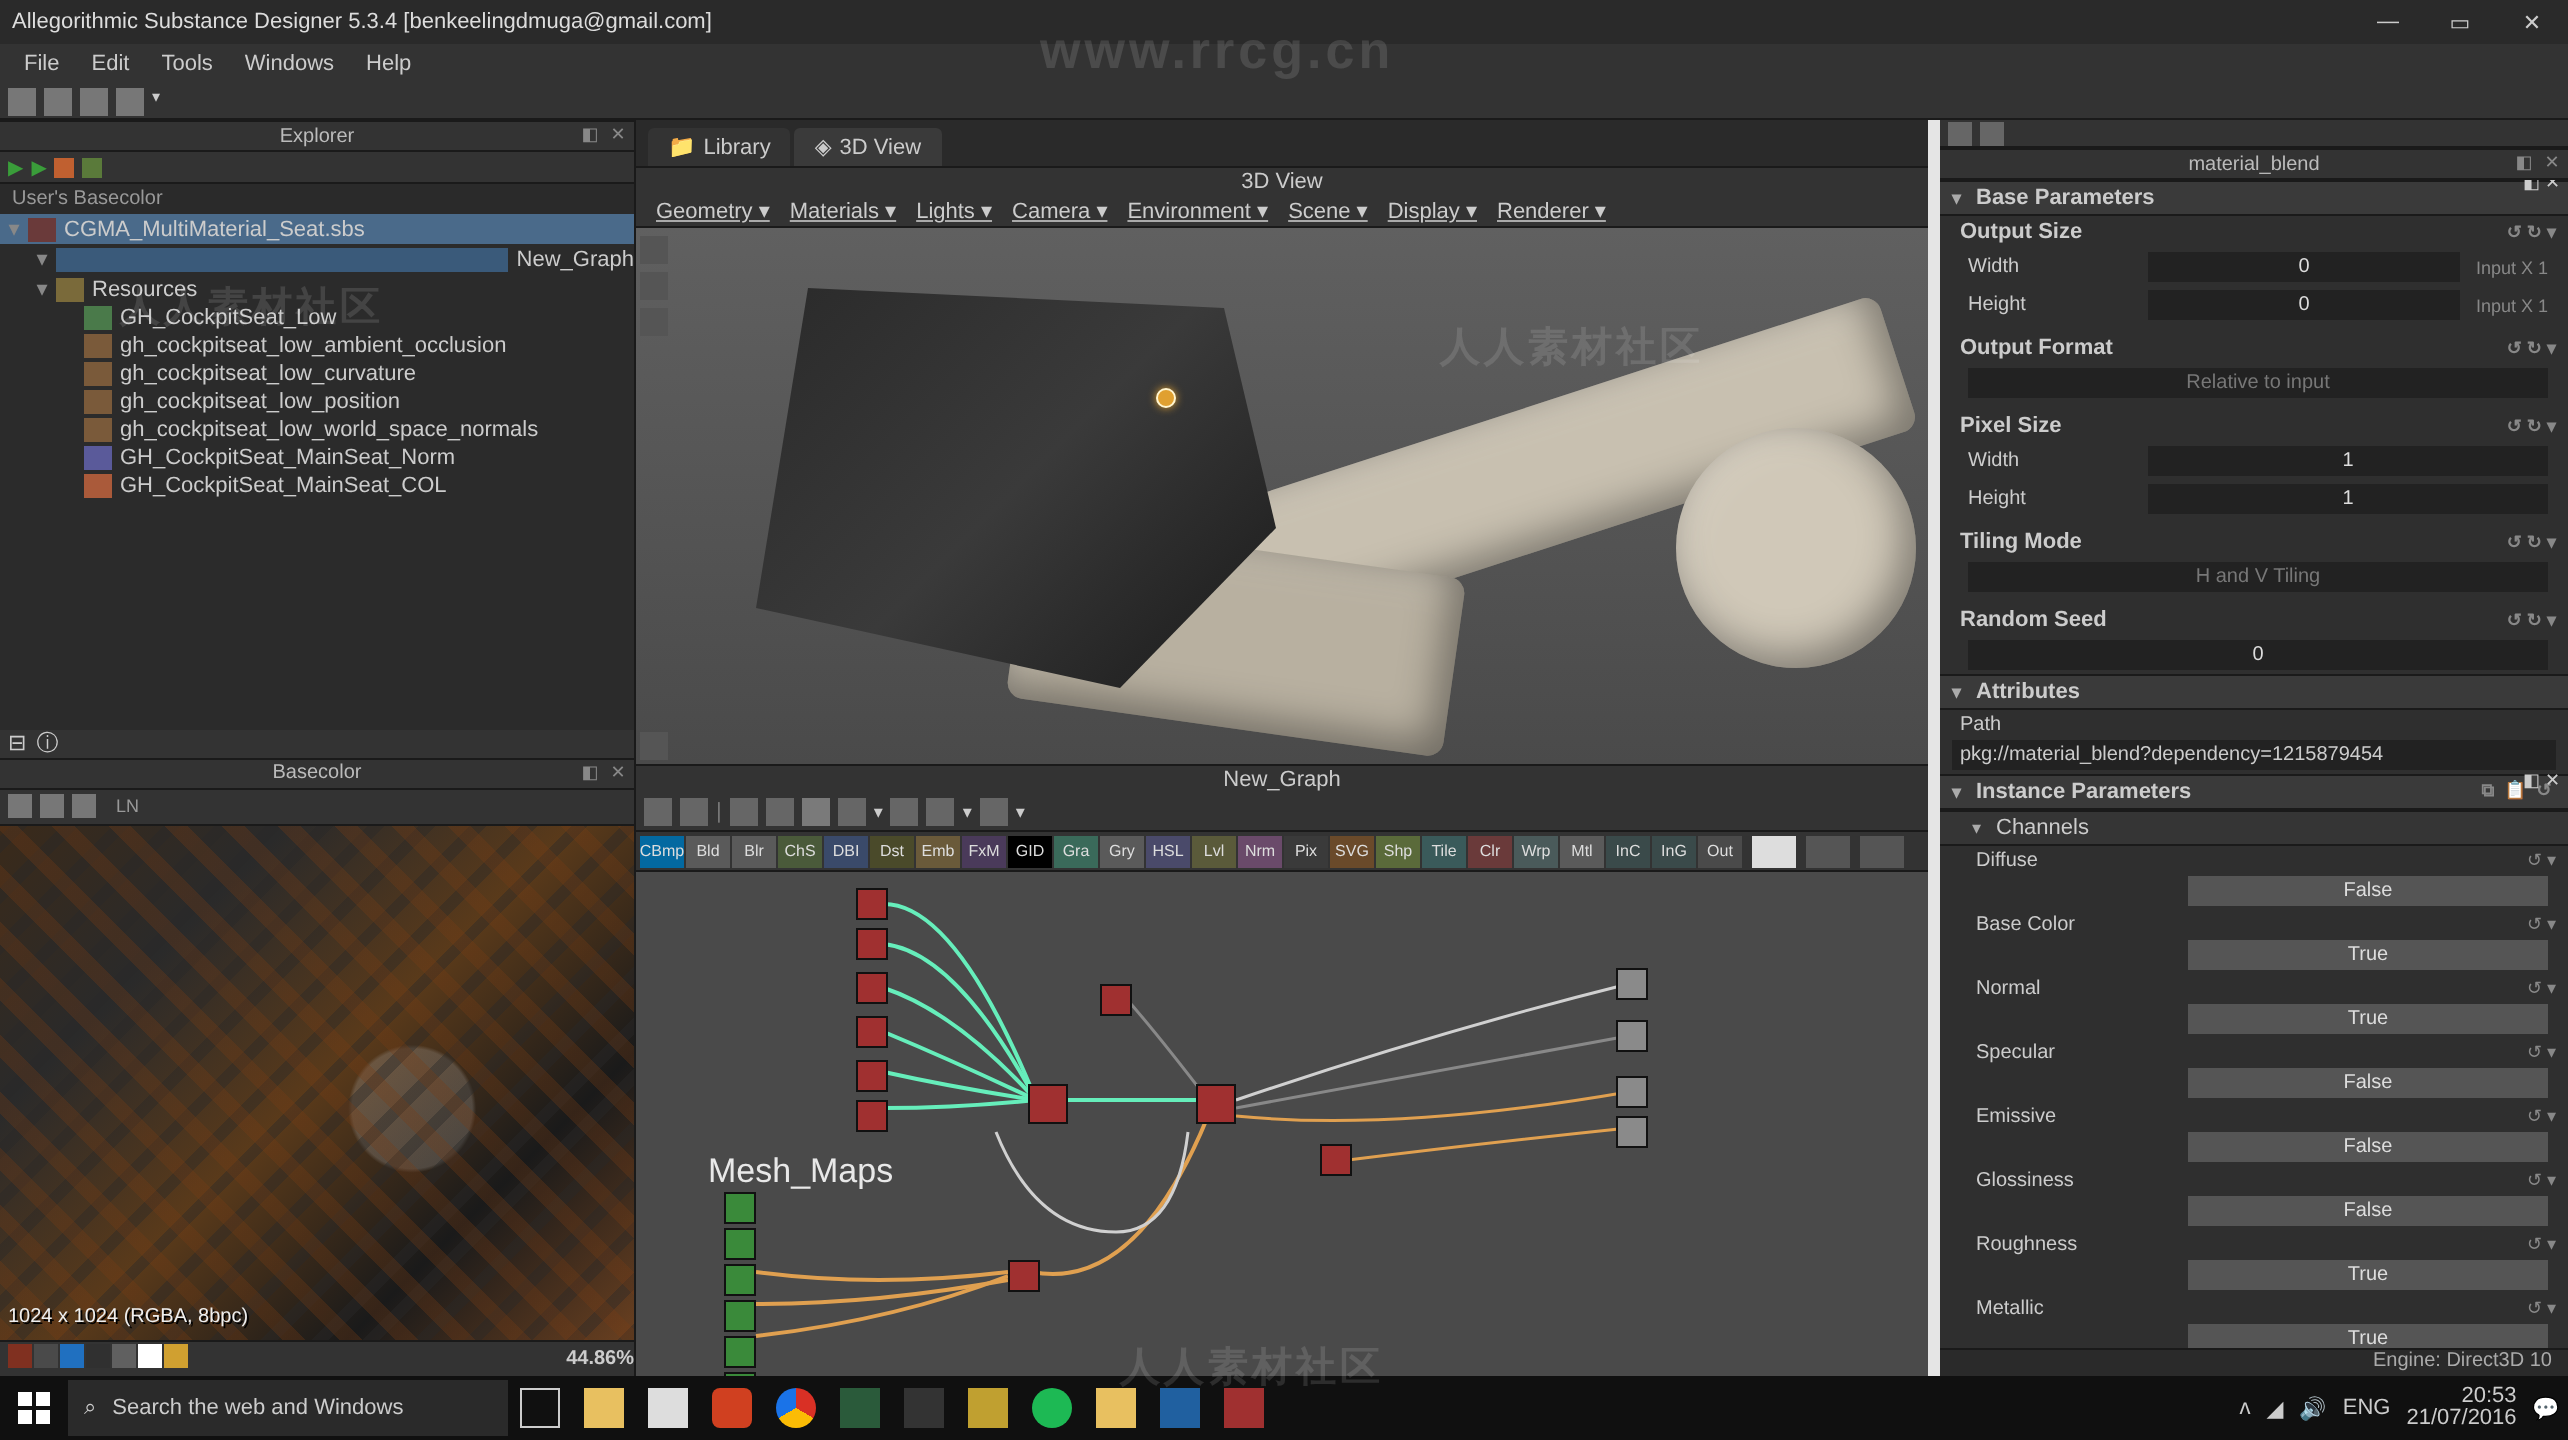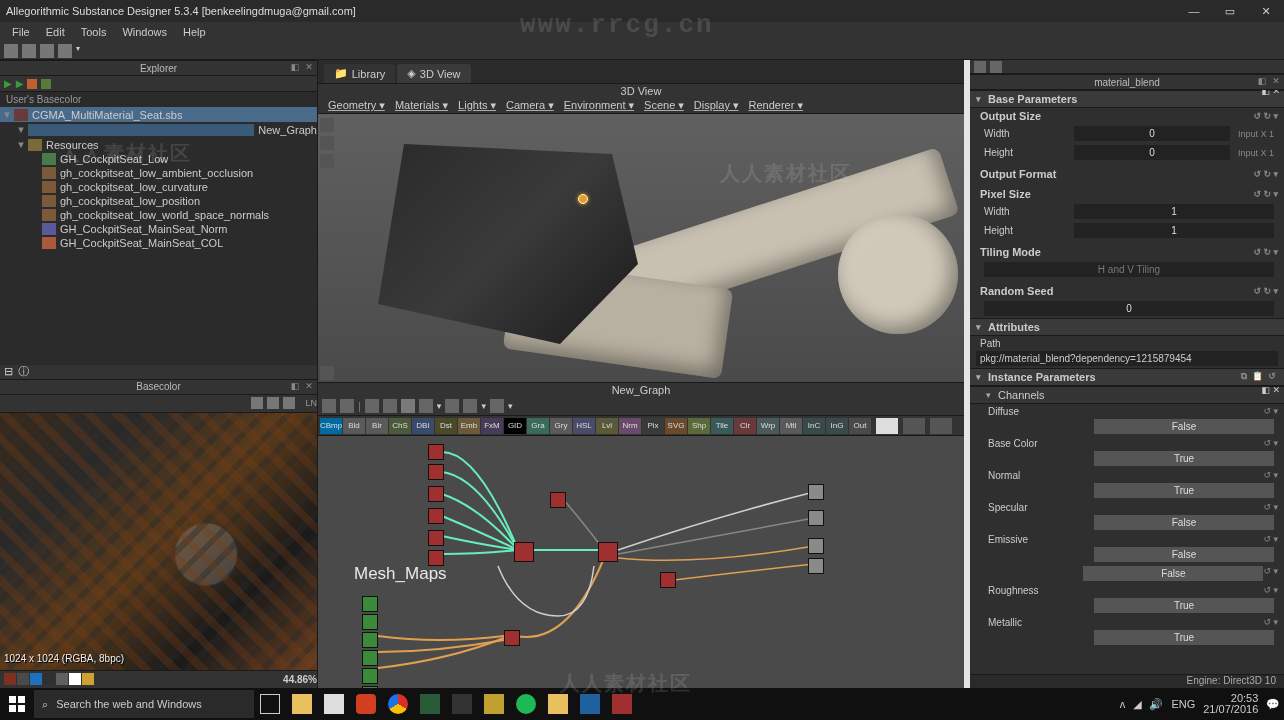--- a/index.html
+++ b/index.html
@@ -31,21 +31,21 @@
 .tree-item .ico { width: 14px; height: 12px; margin-right: 4px; background: #888; display: inline-block; }
 .tree-item .ico.sbs { background: #6a3a3a; }
 .tree-item .ico.graph { background: #3a5a7a; }
 .tree-item .ico.folder { background: #7a6a3a; }
 .tree-item .ico.mesh { background: #4a7a4a; }
 .tree-item .ico.map { background: #7a5a3a; }
 .tree-item .ico.col { background: #aa5a3a; }
 .tree-item .ico.nrm { background: #5a5a9a; }
 .depth1 { padding-left: 14px; }
 .depth2 { padding-left: 28px; }
-.bc-panel-top { height: 18px; background: #333; display: flex; align-items: center; padding-left: 4px; gap: 4px; border-bottom: 1px solid #1a1a1a; justify-content: flex-end; }
+.bc-panel-top { height: 18px; background: #333; display: flex; align-items: center; padding-left: 4px; gap: 4px; border-bottom: 1px solid #1a1a1a; }
 .bc-image { flex: 1; background: linear-gradient(135deg, #3a2a1a, #2a2a2a, #5a3a1a, #1a1a1a, #6a4020); position: relative; overflow: hidden; }
 .bc-info { position: absolute; left: 4px; bottom: 6px; font-size: 10px; color: #eee; text-shadow: 1px 1px #000; }
 .bc-bottom { height: 18px; background: #333; display: flex; align-items: center; padding-left: 4px; gap: 4px; border-top: 1px solid #1a1a1a; }
 .bc-bottom .swatch { width: 12px; height: 12px; display: inline-block; margin-right: 1px; }
 .bc-bottom .pct { margin-left: auto; font-size: 10px; font-weight: bold; }
 .tabbar { height: 24px; background: #2a2a2a; display: flex; align-items: flex-end; padding-left: 6px; gap: 2px; border-bottom: 1px solid #1a1a1a; }
 .tabbar .tab { padding: 3px 10px; background: #333; border-radius: 3px 3px 0 0; cursor: pointer; display: flex; align-items: center; gap: 4px; font-size: 10px; }
 .tabbar .tab.active { background: #3a3a3a; }
 .viewport-header { height: 14px; background: #333; display: flex; justify-content: center; align-items: center; font-size: 10px; color: #aaa; }
 .viewport-menus { height: 16px; background: #333; display: flex; align-items: center; padding-left: 6px; gap: 2px; font-size: 10px; color: #aaa; border-bottom: 1px solid #1a1a1a; text-decoration: underline; }
@@ -54,21 +54,21 @@
 .viewport .robot { position: absolute; inset: 0; display: flex; align-items: center; justify-content: center; }
 .arm-shape { position: absolute; background: #c8c0b0; border-radius: 8px; box-shadow: inset -6px -6px 20px rgba(0,0,0,.4), inset 6px 6px 20px rgba(255,255,255,.15); }
 .viewport-left-icons { position: absolute; left: 2px; top: 4px; display:flex; flex-direction:column; gap:4px; }
 .viewport-left-icons span { width:14px; height:14px; background:#555; display:inline-block; cursor:pointer; }
 .graph-header { height: 14px; background: #333; display: flex; justify-content: center; align-items: center; font-size: 10px; color: #aaa; border-top: 1px solid #1a1a1a; }
 .graph-toolbar { height: 20px; background: #333; display: flex; align-items: center; padding-left: 4px; gap: 4px; border-bottom: 1px solid #1a1a1a; }
 .graph-toolbar .ti { width: 14px; height: 14px; background: #666; display: inline-block; cursor: pointer; }
 .nodepalette { height: 20px; background: #333; display: flex; align-items: center; padding-left: 2px; gap: 1px; border-bottom: 1px solid #1a1a1a; overflow:hidden; }
 .nodepalette .np { width: 22px; height: 16px; display: flex; align-items: center; justify-content: center; font-size: 8px; color: #ddd; cursor: pointer; }
 .graph { flex: 1; background: #4a4a4a; position: relative; overflow: hidden; }
-.graph-label { position: absolute; left: 36px; top: 128px; font-size: 17px; color: #e8e8e8; }
+.graph-label { position: absolute; left: 36px; top: 140px; font-size: 17px; color: #e8e8e8; }
 svg.wires { position: absolute; inset: 0; width: 100%; height: 100%; }
 .node { position: absolute; width: 16px; height: 16px; border: 1px solid #111; }
 .node.red { background: #a03030; }
 .node.green { background: #3a8a3a; }
 .node.gray { background: #8a8a8a; }
 .properties { flex: 1; overflow-y: auto; background: #2f2f2f; }
 .prop-section { background: #3a3a3a; padding: 2px 6px; font-weight: bold; font-size: 11px; display: flex; align-items: center; border-top: 1px solid #1a1a1a; border-bottom: 1px solid #1a1a1a; }
 .prop-section .arr { width: 12px; font-size: 9px; color: #aaa; }
 .prop-section .sicons { margin-left: auto; display: flex; gap: 2px; }
 .prop-section .sicons span { width: 12px; height: 12px; color: #888; font-size: 9px; text-align:center; }
@@ -81,21 +81,21 @@
 .channel-row .cval { background: #555; height: 15px; width: 180px; margin-left: auto; margin-right: 10px; display: flex; align-items: center; justify-content: center; font-size: 10px; color: #ddd; }
 .channel-row .cicons { float: right; margin-right: 6px; font-size: 9px; color:#888; }
 .path-box { background: #222; margin: 2px 6px; padding: 2px 4px; font-size: 10px; color: #ccc; }
 .statusbar-eng { height: 14px; background: #2a2a2a; text-align: right; padding-right: 8px; font-size: 10px; color: #aaa; border-top: 1px solid #1a1a1a; }
 .taskbar { position: absolute; bottom: 0; left: 0; right: 0; height: 32px; background: #101010; display: flex; align-items: center; }
 .taskbar .start { width: 34px; height: 32px; display:flex; align-items:center; justify-content:center; cursor:pointer; }
 .taskbar .search { width: 220px; height: 28px; background: #2a2a2a; display: flex; align-items: center; padding-left: 8px; color: #888; }
 .taskbar .tbicon { width: 32px; height: 32px; display: flex; align-items: center; justify-content: center; cursor: pointer; }
 .taskbar .tbicon svg, .taskbar .tbicon .box { width: 20px; height: 20px; }
 .taskbar .tray { margin-left: auto; display: flex; align-items: center; padding-right: 4px; gap: 8px; font-size: 10px; color: #ccc; }
-.watermark { position: absolute; color: rgba(255,255,255,.12); font-size: 26px; pointer-events: none; font-family: Liberation Mono, monospace; font-weight: bold; letter-spacing: 2px; }
+.watermark { position: absolute; color: rgba(255,255,255,.12); font-size: 26px; pointer-events: none; font-family: Liberation Sans, sans-serif; font-weight: bold; letter-spacing: 2px; }
 .flex-spacer { flex: 1; }
 </style>
 </head>
 <body>
 
 <div class="titlebar">
   <span class="title">Allegorithmic Substance Designer 5.3.4 [benkeelingdmuga@gmail.com]</span>
   <div class="wincontrols">
     <div>—</div>
     <div>▭</div>
@@ -391,20 +391,23 @@
         <span class="plabel">Height</span>
         <span class="pval">0</span>
         <span class="psrc">Input X 1</span>
       </div>
 
       <div class="prop-row" style="padding-left:10px;font-weight:bold;margin-top:4px;">
           <span>Output Format</span>
           <span class="flex-spacer"></span>
           <span style="font-size:9px;color:#888">↺ ↻ ▾</span>
         </div>
+      <div class="prop-row">
+          <span class="pval" style="color:#777">Relative to input</span>
+        </div>
 
       <div class="prop-row" style="padding-left:10px;font-weight:bold;margin-top:4px;">
           <span>Pixel Size</span>
           <span class="flex-spacer"></span>
           <span style="font-size:9px;color:#888">↺ ↻ ▾</span>
         </div>
       <div class="prop-row">
         <span class="plabel">Width</span>
         <span class="pval">1</span>
       </div>
@@ -472,20 +475,21 @@
             <span class="clabel">Specular</span>
             <div class="cval">False</div>
           </div>
           <div class="channel-row">
             <span class="cicons">↺ ▾</span>
             <span class="clabel">Emissive</span>
             <div class="cval">False</div>
           </div>
           <div class="channel-row">
             <span class="cicons">↺ ▾</span>
+            <span class="clabel">Glossiness</span>
             <div class="cval">False</div>
           </div>
           <div class="channel-row">
             <span class="cicons">↺ ▾</span>
             <span class="clabel">Roughness</span>
             <div class="cval">True</div>
           </div>
           <div class="channel-row">
             <span class="cicons">↺ ▾</span>
             <span class="clabel">Metallic</span>

